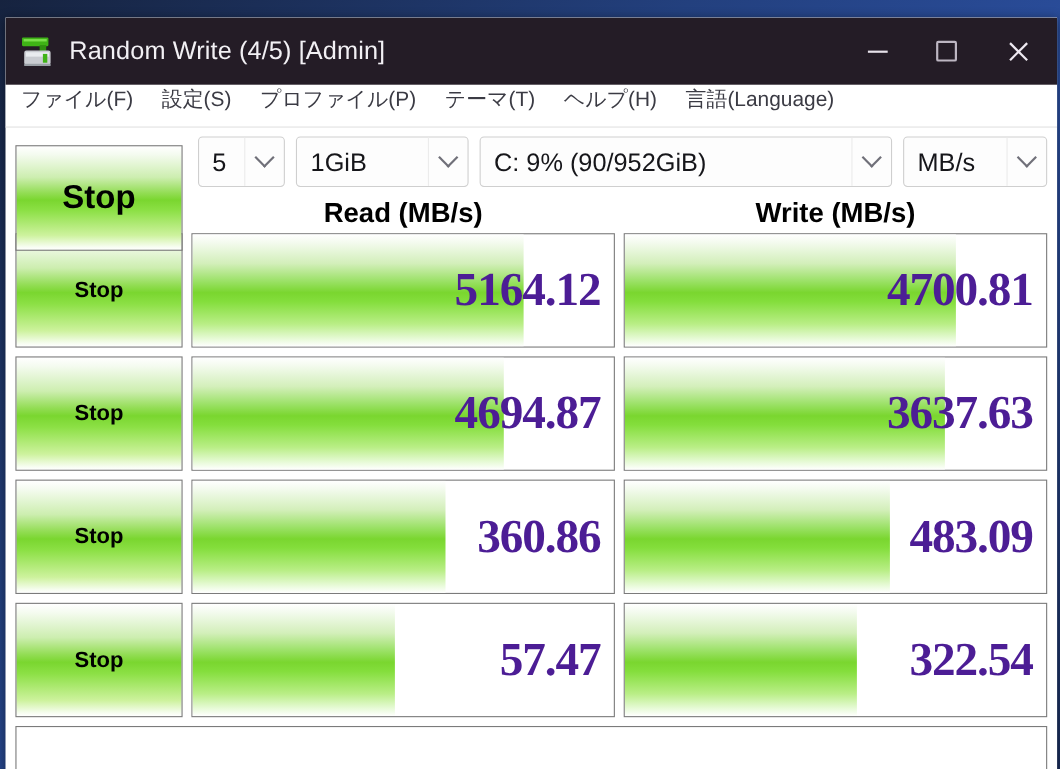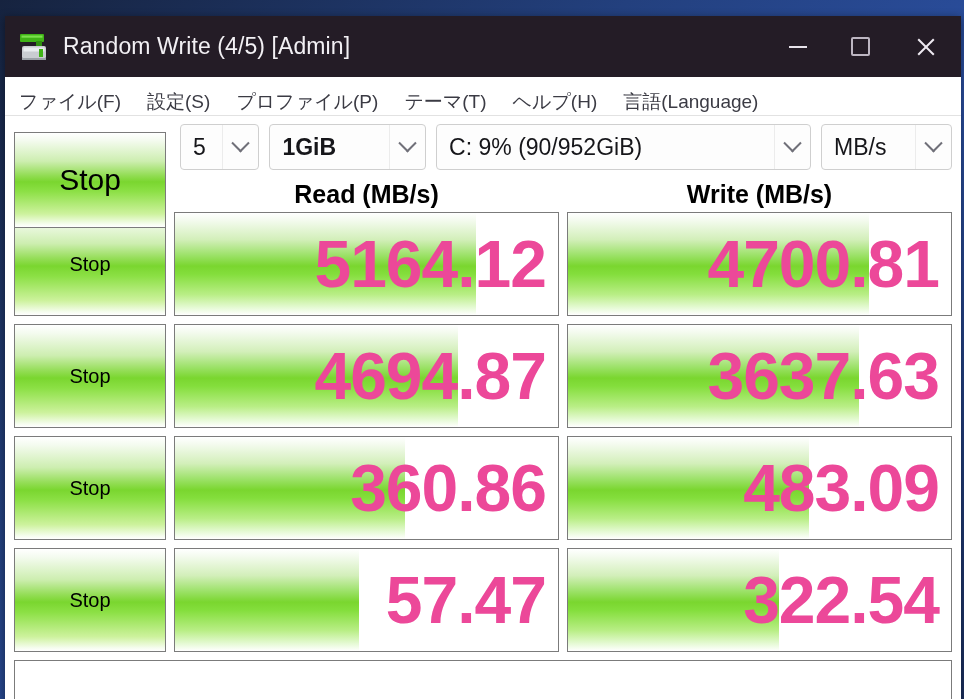--- a/index.html
+++ b/index.html
@@ -81,21 +81,21 @@
   }
   .wb-close:before { transform: rotate(45deg); }
   .wb-close:after  { transform: rotate(-45deg); }
 
   
   #menubar {
     height: 38px;
     background: #ffffff;
     border-bottom: 1px solid #e2e2e2;
     display: flex;
-    align-items: flex-end;
+    align-items: flex-start;
     padding-left: 14px;
   }
   .menu-item {
     font-size: 19px;
     color: #3b3b44;
     margin-right: 26px;
     white-space: nowrap;
   }
 
   
@@ -139,21 +139,21 @@
     height: 100%;
     box-sizing: border-box;
   }
   .chev {
     width: 11px; height: 11px;
     border-right: 2px solid #707079;
     border-bottom: 2px solid #707079;
     transform: rotate(45deg) translate(-3px,-3px);
   }
   #combo-count  { width: 80px; margin-left: 14px; }
-  #combo-size   { width: 158px; font-weight: bold; }
+  #combo-size   { width: 158px; }
   #combo-drive  { width: 378px; }
   #combo-unit   { width: 132px; }
 
   
   #headrow {
     display: flex;
     height: 36px;
     align-items: center;
   }
   .head-label {
@@ -183,21 +183,21 @@
         #93dd55 45%,
         #7ad62f 52%,
         #8ce045 62%,
         #cdf29d 86%,
         #f6fdef 97%,
         #ffffff 100%);
     display: flex;
     align-items: center;
     justify-content: center;
     color: #000;
-    font-weight: normal;
+    font-weight: bold;
   }
   #btn-main { height: 96px; }
   #btn-main .green-btn { font-size: 30px; }
   .row .btn-cell .green-btn { font-size: 20px; }
 
   .val-cell {
     flex: 1;
     border: 1px solid #7b7b7b;
     box-sizing: border-box;
     position: relative;
@@ -218,26 +218,27 @@
         #84de3c 60%,
         #b9ee86 80%,
         #eafbdc 94%,
         #ffffff 100%);
   }
   .val-text {
     position: absolute;
     right: 12px;
     top: 50%;
     transform: translateY(-50%);
-    font-size: 66px;
+    font-size: 43px;
     font-weight: bold;
-    color: #ec4899;
+    color: #4c1d95;
     letter-spacing: -1px;
     line-height: 1;
     white-space: nowrap;
+    font-family: Liberation Serif, serif;
   }
 
   
   #statusbox {
     height: 58px;
     border: 1px solid #7b7b7b;
     box-sizing: border-box;
     background: #fff;
     margin-top: 2px;
     font-size: 16px;

